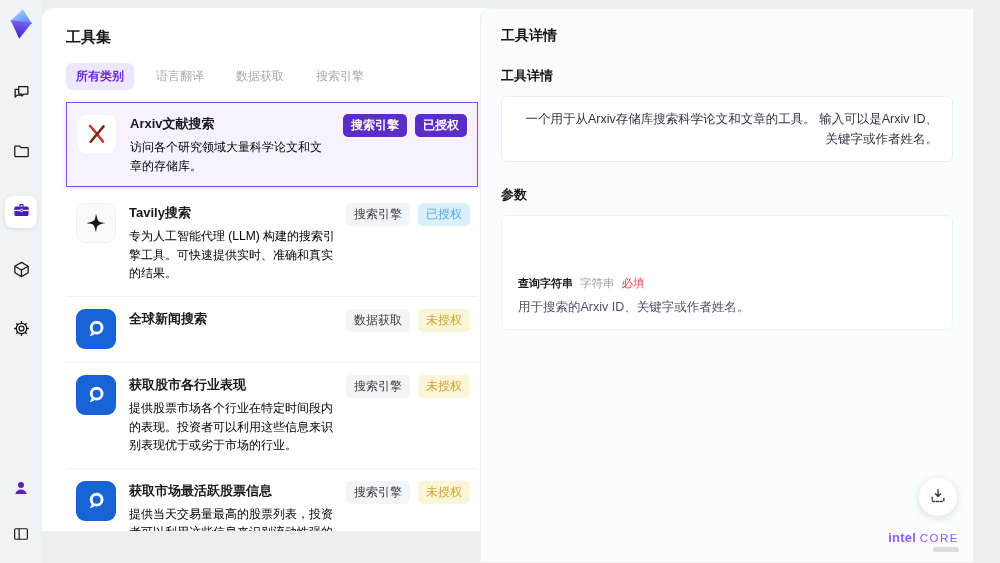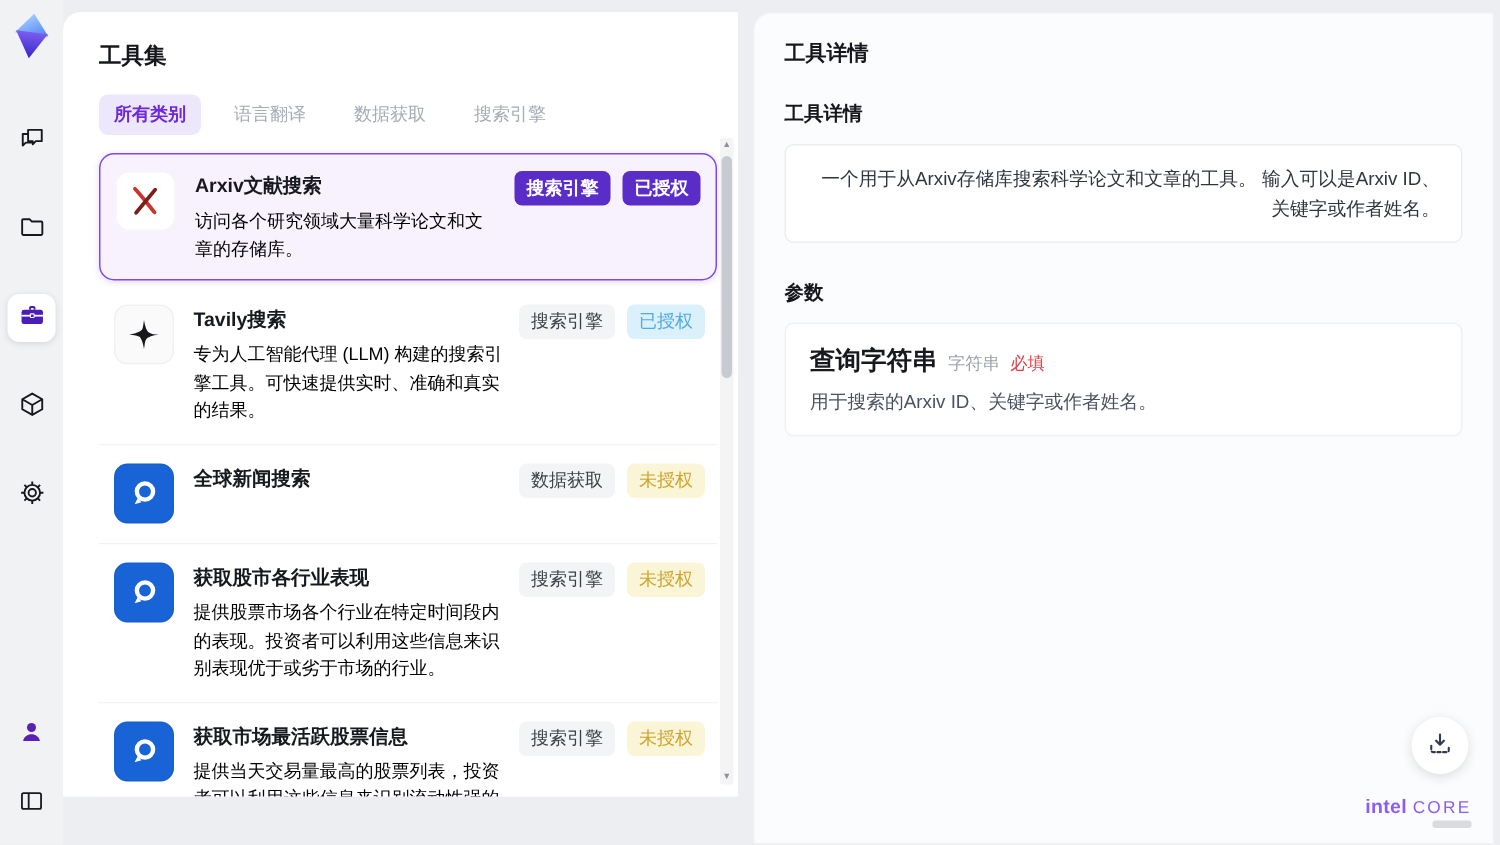--- a/index.html
+++ b/index.html
@@ -14,35 +14,35 @@
   .nav-btn { width:32px; height:32px; display:flex; align-items:center; justify-content:center;
     border-radius:8px; cursor:pointer; background:transparent; border:none; }
   .nav-btn svg { width:19px; height:19px; }
   .nav-btn.active { background:#ffffff; box-shadow:0 1px 4px rgba(0,0,0,.10); }
   .sidebar-bottom { margin-top:auto; margin-bottom:12px; display:flex; flex-direction:column; align-items:center; gap:14px; }
   .sidebar-bottom .nav-btn svg { width:18px; height:18px; }
 
   
   .list-card { position:absolute; left:42px; top:8px; width:450px; height:523px;
     background:#ffffff; border-top-left-radius:12px; overflow:hidden; }
-  .detail-card { position:absolute; left:502px; top:8px; width:494px; height:555px;
+  .detail-card { position:absolute; left:480px; top:8px; width:494px; height:555px;
     background:#fbfcfd; border-top-left-radius:12px; border:1px solid #f0f1f4; overflow:hidden; }
 
   
   .list-inner { padding:14px 22px 0 24px; }
   .page-title { font-size:15px; font-weight:700; color:#15171c; margin:6px 0 16px; }
   .tabs { display:flex; gap:12px; margin-bottom:12px; }
   .tab { font-size:12px; color:#a6abb5; background:transparent; border:none; padding:5px 10px;
     border-radius:6px; cursor:pointer; white-space:nowrap; }
   .tab.active { background:#ece7fb; color:#6d28d9; font-weight:700; }
 
   .tool-list { width:412px; }
   .tool-item { display:flex; align-items:flex-start; padding:12px 8px 13px 10px;
     border-bottom:1px solid #f1f2f4; cursor:pointer; background:#fff; }
-  .tool-item.selected { border:1.5px solid #7c4dea; background:#f7f2fe; border-radius:10px;
+  .tool-item.selected { border:1.5px solid #7c4dea; background:#f7f2fe; border-radius:0;
     box-shadow:0 1px 5px rgba(109,40,217,.18); margin-bottom:4px; padding:11px 10px; }
   .tool-icon { width:40px; height:40px; border-radius:9px; flex:0 0 40px; margin-right:13px;
     display:flex; align-items:center; justify-content:center; box-shadow:0 0 0 1px rgba(0,0,0,.04) inset; }
   .tool-icon svg { width:26px; height:26px; }
   .tool-body { flex:1; min-width:0; }
   .tool-name { font-size:13px; font-weight:700; color:#17191f; margin:1px 0 5px; }
   .tool-desc { font-size:12px; color:#000000; line-height:1.55; }
   .tool-badges { display:flex; gap:8px; margin-left:10px; flex:0 0 auto; }
   .badge { font-size:12px; padding:3px 8px; border-radius:5px; white-space:nowrap; }
   .badge-cat { background:#f3f4f6; color:#3c4049; }
@@ -60,21 +60,21 @@
     border-radius:4px; cursor:pointer; }
 
   
   .detail-inner { padding:16px 20px; }
   .detail-title { font-size:14px; font-weight:700; color:#15171c; margin:2px 0 22px; }
   .section-title { font-size:13px; font-weight:700; color:#15171c; margin-bottom:11px; }
   .intro-card { background:#fff; border:1px solid #ebedf1; border-radius:6px; padding:12px 14px;
     font-size:12.5px; color:#2f3440; line-height:1.6; margin-bottom:24px;text-align:right; }
   .param-card { background:#fff; border:1px solid #f0f1f4; border-radius:6px; padding:13px 16px; }
   .param-head { display:flex; align-items:baseline; gap:7px; margin-bottom:8px; }
-  .param-name { font-size:17px; font-weight:700; color:#17191f; }
+  .param-name { font-size:11px; font-weight:700; color:#17191f;margin-top:47px; }
   .param-type { font-size:11.5px; color:#9aa0aa; }
   .param-required { font-size:11.5px; color:#e03f48; }
   .param-desc { font-size:12.5px; color:#4a5160; }
 
   
   .fab { position:absolute; right:16px; bottom:46px; width:38px; height:38px; border-radius:50%;
     background:#fff; box-shadow:0 2px 8px rgba(0,0,0,.13); border:none; cursor:pointer;
     display:flex; align-items:center; justify-content:center; }
   .fab svg { width:20px; height:20px; }
   .intel-brand { position:absolute; right:14px; bottom:10px; text-align:right; color:#8b5cf6; }

